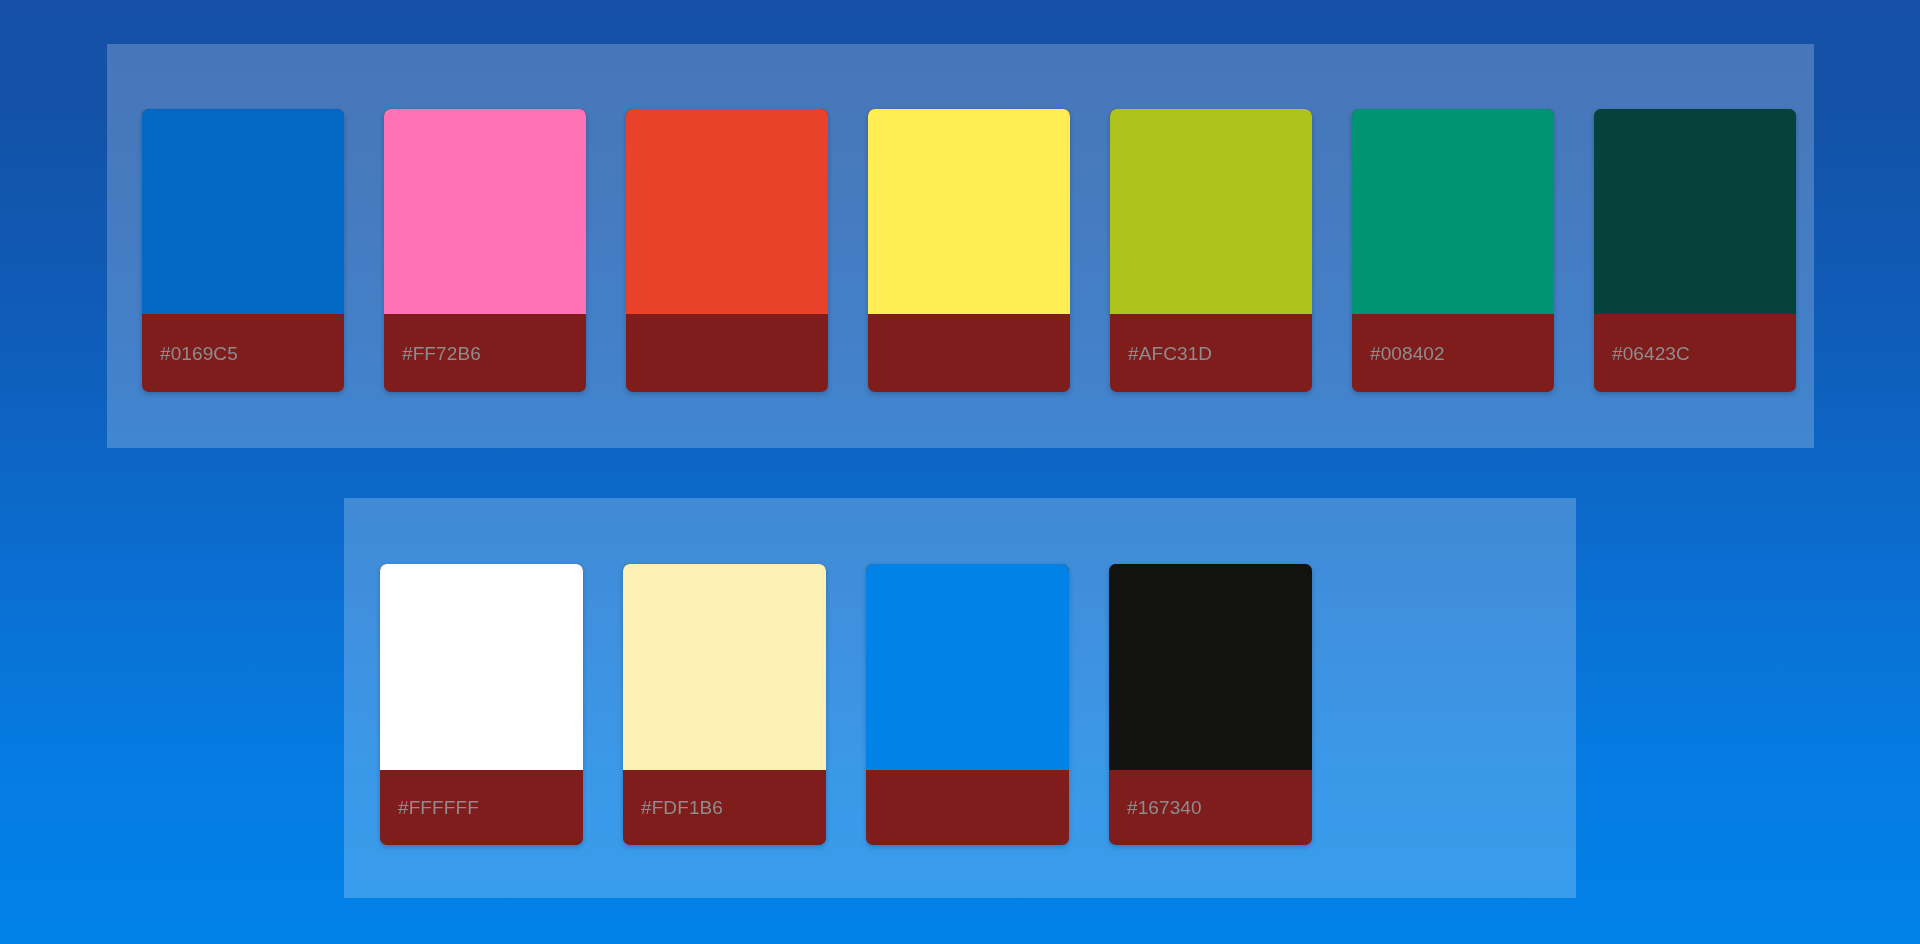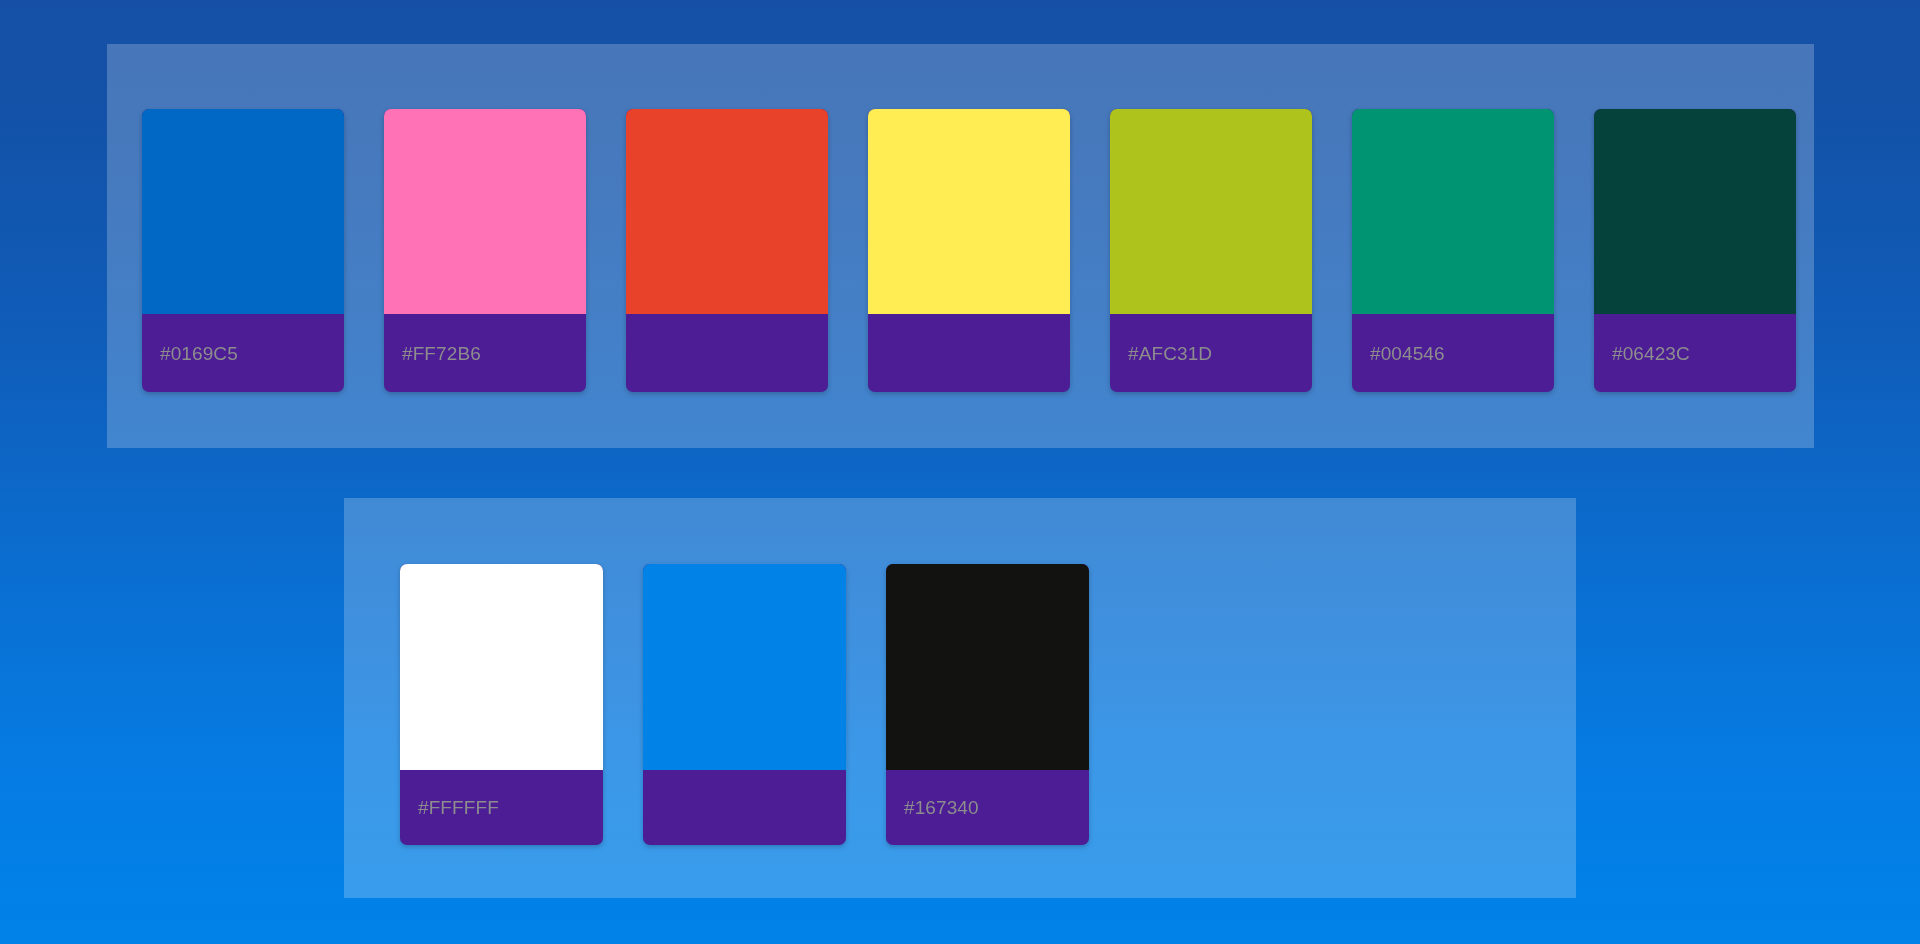--- a/index.html
+++ b/index.html
@@ -41,28 +41,28 @@
     box-sizing: border-box;
     gap: 40px;
   }
 
   .panel--row2 {
     left: 344px;
     top: 498px;
     width: 1232px;
     height: 400px;
     padding-top: 66px;
-    padding-left: 56px;
+    padding-left: 36px;
     box-sizing: border-box;
     gap: 40px;
   }
 
   
   .card {
-    background: #4c1d95;
+    background: #7f1d1d;
     border-radius: 7px;
     box-shadow: 0 2px 5px rgba(0, 0, 0, 0.22);
     overflow: hidden;
     display: flex;
     flex-direction: column;
     flex: 0 0 auto;
   }
 
   .panel--row1 .card {
     width: 202px;
@@ -128,38 +128,44 @@
     </div>
     <div class="card">
       <div class="card-swatch" style="background-color: rgb(175, 195, 29);"></div>
       <div class="card-label-area">
         <span class="card-label">#AFC31D</span>
       </div>
     </div>
     <div class="card">
       <div class="card-swatch" style="background-color: rgb(0, 148, 114);"></div>
       <div class="card-label-area">
-        <span class="card-label">#004546</span>
+        <span class="card-label">#008402</span>
       </div>
     </div>
     <div class="card">
       <div class="card-swatch" style="background-color: rgb(6, 66, 60);"></div>
       <div class="card-label-area">
         <span class="card-label">#06423C</span>
       </div>
     </div>
   </div>
 <div class="panel panel--row2" id="panel-row2">
     <div class="card">
       <div class="card-swatch" style="background-color: rgb(255, 255, 255);"></div>
       <div class="card-label-area">
         <span class="card-label">#FFFFFF</span>
       </div>
     </div>
     <div class="card">
+      <div class="card-swatch" style="background-color: rgb(253, 241, 182);"></div>
+      <div class="card-label-area">
+        <span class="card-label">#FDF1B6</span>
+      </div>
+    </div>
+    <div class="card">
       <div class="card-swatch" style="background-color: rgb(0, 130, 230);"></div>
     </div>
     <div class="card">
       <div class="card-swatch" style="background-color: rgb(18, 18, 16);"></div>
       <div class="card-label-area">
         <span class="card-label">#167340</span>
       </div>
     </div>
   </div>
 

